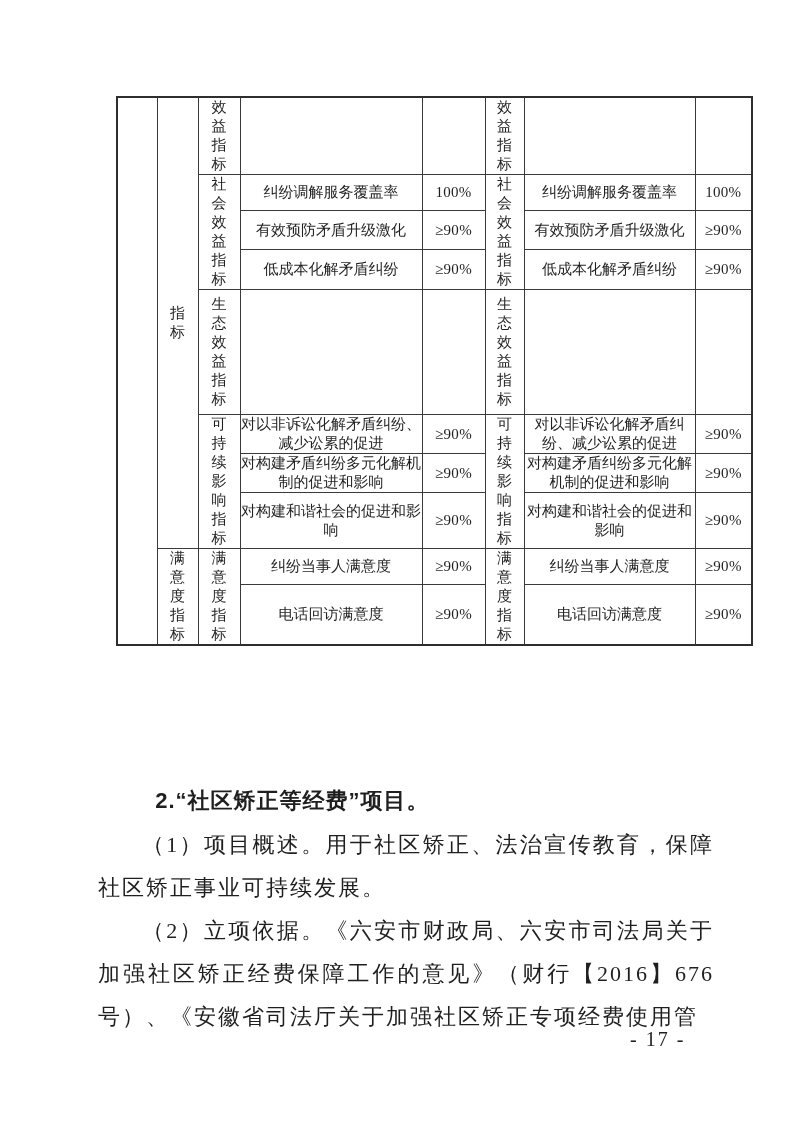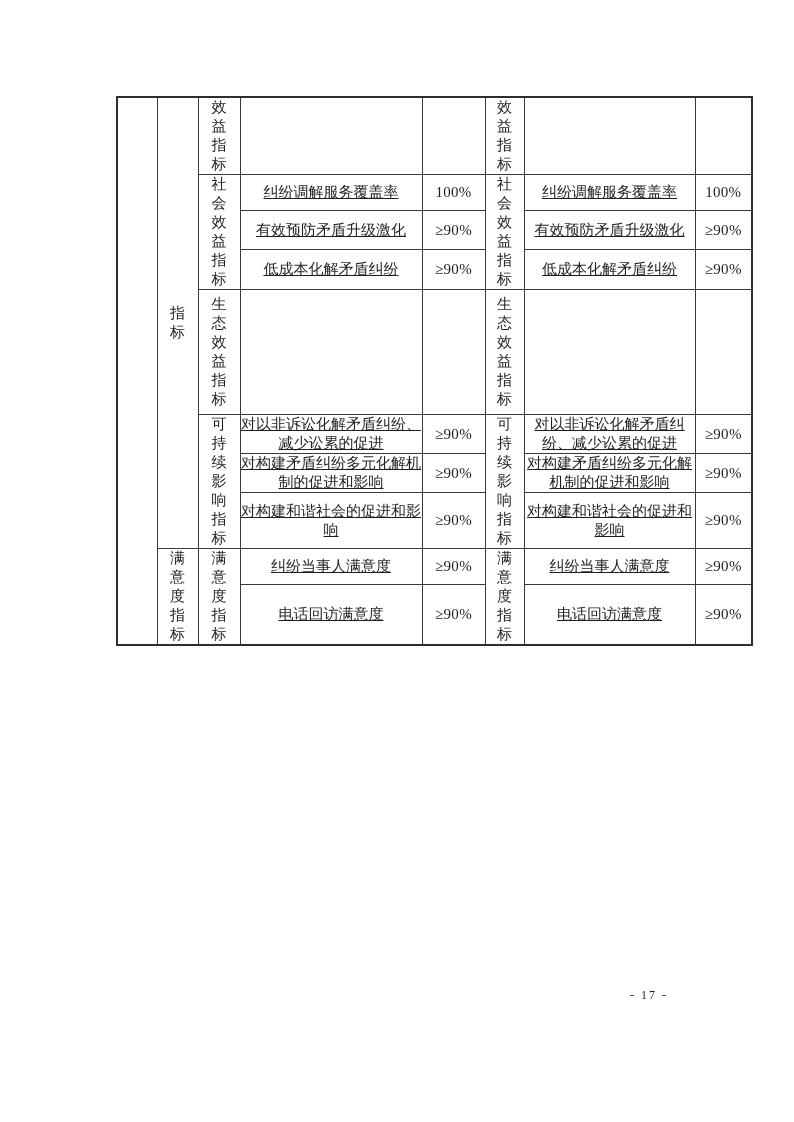--- a/index.html
+++ b/index.html
@@ -23,21 +23,21 @@
     border:1px solid #3a3a3a;
     padding:0;
     vertical-align:middle;
     text-align:center;
     font-size:15px;
     line-height:19px;
     overflow:hidden;
   }
   td.vlabel{line-height:16px;font-size:15px;}
   td.vtop{vertical-align:top;padding-top:4px;}
-  td.name{padding:2px 6px;text-decoration:underline;}
+  td.name{padding:2px 6px;}
   td.val{font-size:15px;letter-spacing:0.3px;}
   tr.r1{height:66px;}
   tr.r2{height:27px;}
   tr.r3{height:30px;}
   tr.r4{height:30px;}
   tr.r5{height:125px;}
   tr.r6{height:30px;}
   tr.r7{height:32px;}
   tr.r8{height:56px;}
   tr.r9{height:34px;}
@@ -60,22 +60,22 @@
   .para{
     font-size:22px;
     line-height:43px;
     letter-spacing:2px;
     text-align:justify;
     text-indent:2em;
     margin:0;
   }
   .page-number{
     position:absolute;
-    left:630px;top:988px;
-    font-size:12px;
+    left:630px;top:1028px;
+    font-size:20px;
     letter-spacing:2px;
     text-align:center;
   }
 </style>
 </head>
 <body>
 
 <div class="page">
 
   <div class="tbl-wrap">
@@ -161,16 +161,21 @@
       <tr class="r10">
         <td class="name">电话回访满意度</td>
         <td class="val">≥90%</td>
         <td class="name">电话回访满意度</td>
         <td class="val">≥90%</td>
       </tr>
     </tbody>
       </table>
   </div>
 
+  <div class="text-block">
+    <p class="heading">2.“社区矫正等经费”项目。</p>
+    <p class="para">（1）项目概述。用于社区矫正、法治宣传教育，保障社区矫正事业可持续发展。</p>
+    <p class="para">（2）立项依据。《六安市财政局、六安市司法局关于加强社区矫正经费保障工作的意见》（财行【2016】676号）、《安徽省司法厅关于加强社区矫正专项经费使用管</p>
+  </div>
 
   <div class="page-number">- 17 -</div>
 
 </div>
 
 </body></html>

